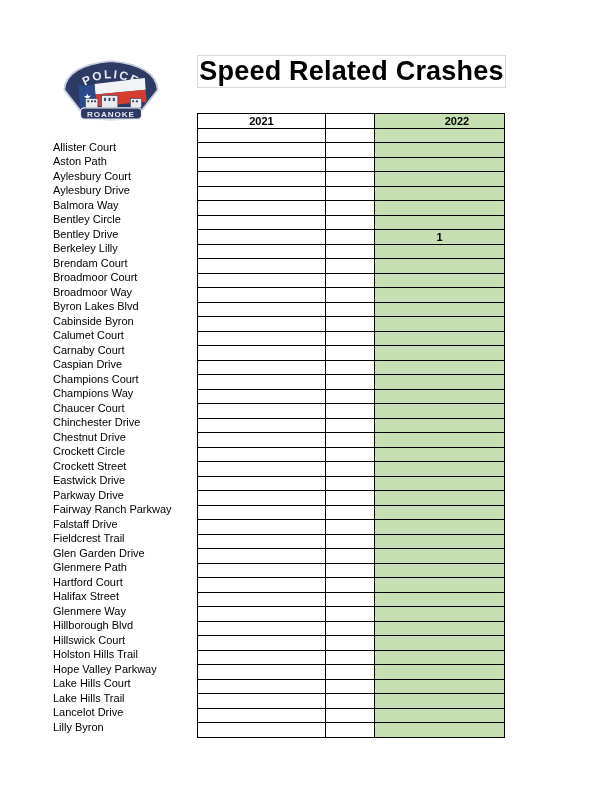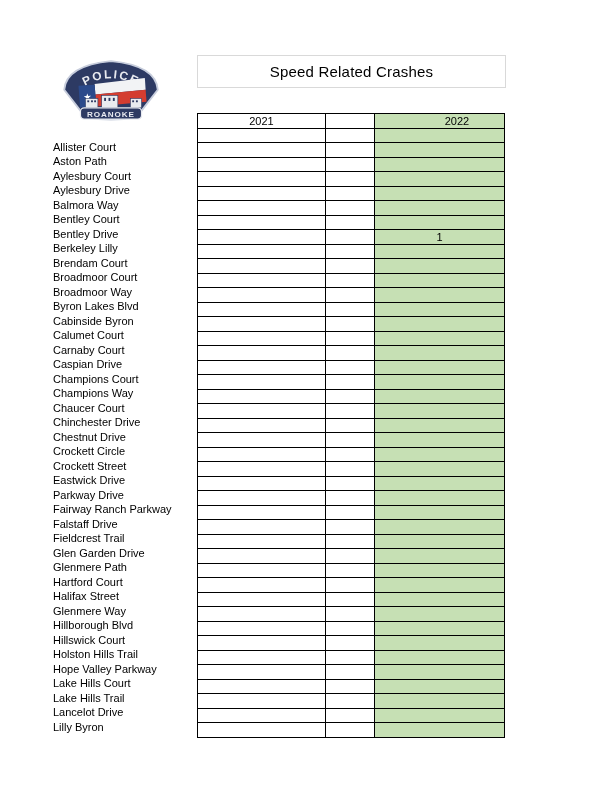--- a/index.html
+++ b/index.html
@@ -13,38 +13,39 @@
   }
   
   .badge{position:absolute;left:58px;top:57px;width:106px;height:68px;}
 
   
   .title-box{
     position:absolute;left:197px;top:55px;width:307px;height:31px;
     border:1px solid #d9d9d9;background:#ffffff;
     display:flex;align-items:center;justify-content:center;
   }
-  .title-box span{font-size:15px;font-weight:400;letter-spacing:.2px;white-space:nowrap;}
+  .title-box span{font-size:27px;font-weight:700;letter-spacing:.2px;white-space:nowrap;}
 
   
   .street-labels{position:absolute;left:53px;top:125px;}
   .street-label{
     height:14.5px;line-height:14.5px;font-size:11px;
     white-space:nowrap;color:#000;
   }
 
   
   .crash-table{
     position:absolute;left:197px;top:113px;
     display:grid;
     grid-template-columns:128px 49px 130px;
     grid-auto-rows:14.5px;
     border-top:1px solid #000;
     border-left:1px solid #000;
     background:#ffffff;
+    font-weight:bold;
   }
   .cell{
     box-sizing:border-box;
     border-right:1px solid #000;
     border-bottom:1px solid #000;
     font-size:11px;line-height:12px;
     display:flex;align-items:center;justify-content:center;
     background:#ffffff;
     overflow:hidden;
   }
@@ -91,21 +92,21 @@
     <span>Speed Related Crashes</span>
   </div>
 
   <div class="street-labels">
       <div class="street-label"></div>
       <div class="street-label">Allister Court</div>
       <div class="street-label">Aston Path</div>
       <div class="street-label">Aylesbury Court</div>
       <div class="street-label">Aylesbury Drive</div>
       <div class="street-label">Balmora Way</div>
-      <div class="street-label">Bentley Court</div>
+      <div class="street-label">Bentley Circle</div>
       <div class="street-label">Bentley Drive</div>
       <div class="street-label">Berkeley Lilly</div>
       <div class="street-label">Brendam Court</div>
       <div class="street-label">Broadmoor Court</div>
       <div class="street-label">Broadmoor Way</div>
       <div class="street-label">Byron Lakes Blvd</div>
       <div class="street-label">Cabinside Byron</div>
       <div class="street-label">Calumet Court</div>
       <div class="street-label">Carnaby Court</div>
       <div class="street-label">Caspian Drive</div>

